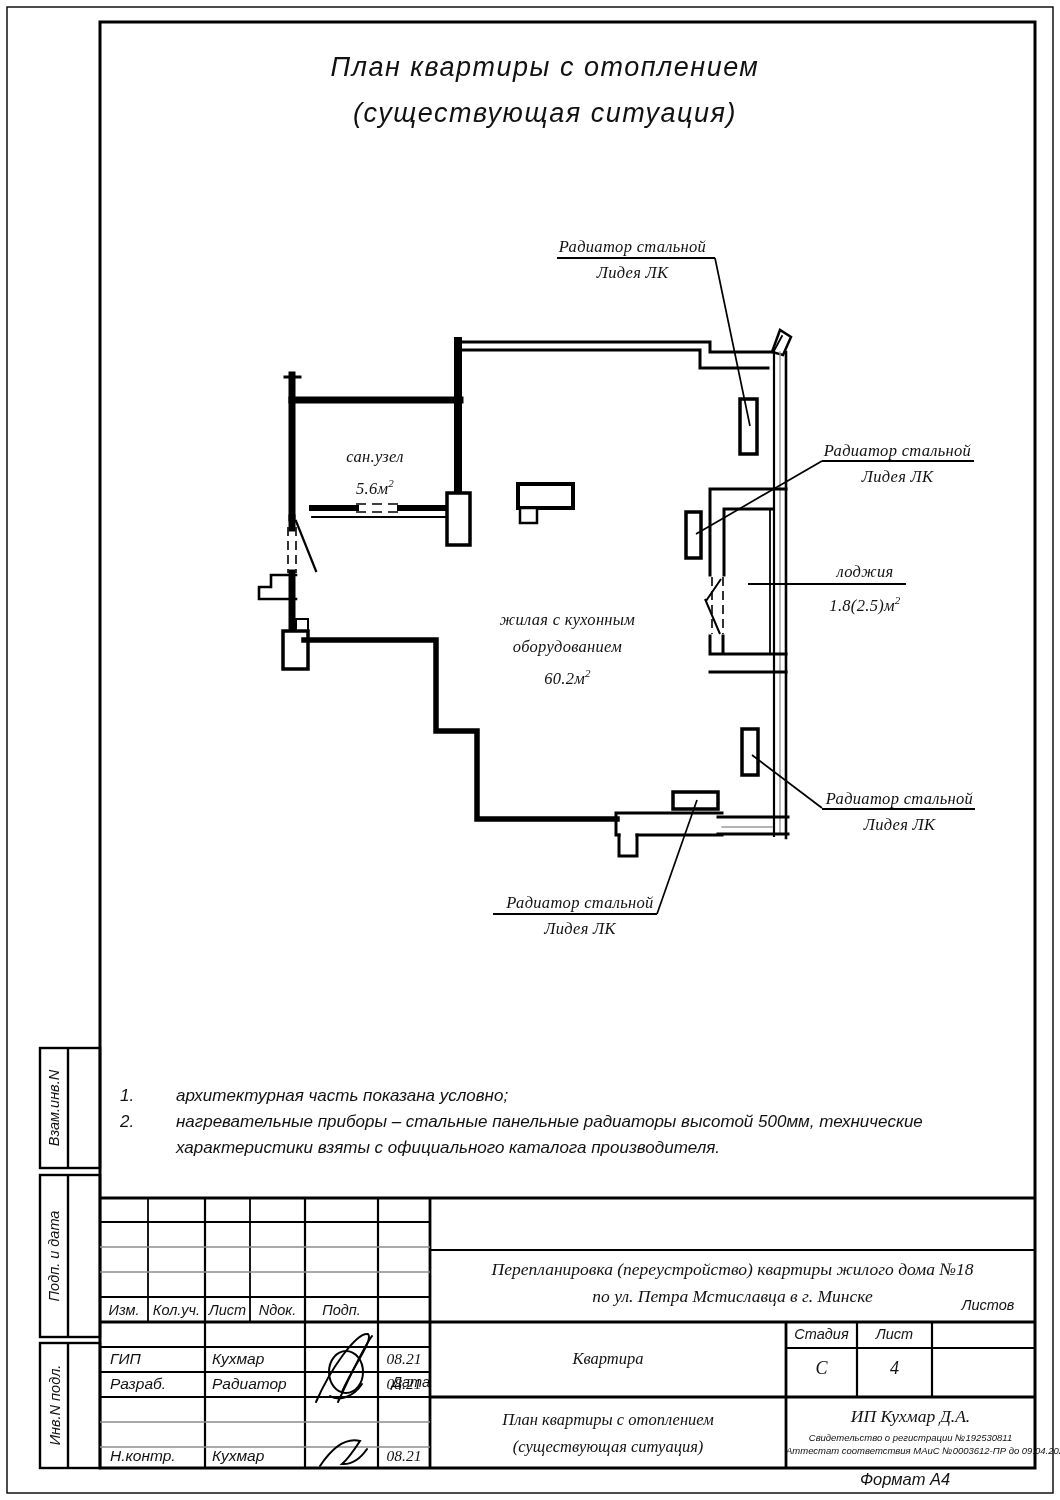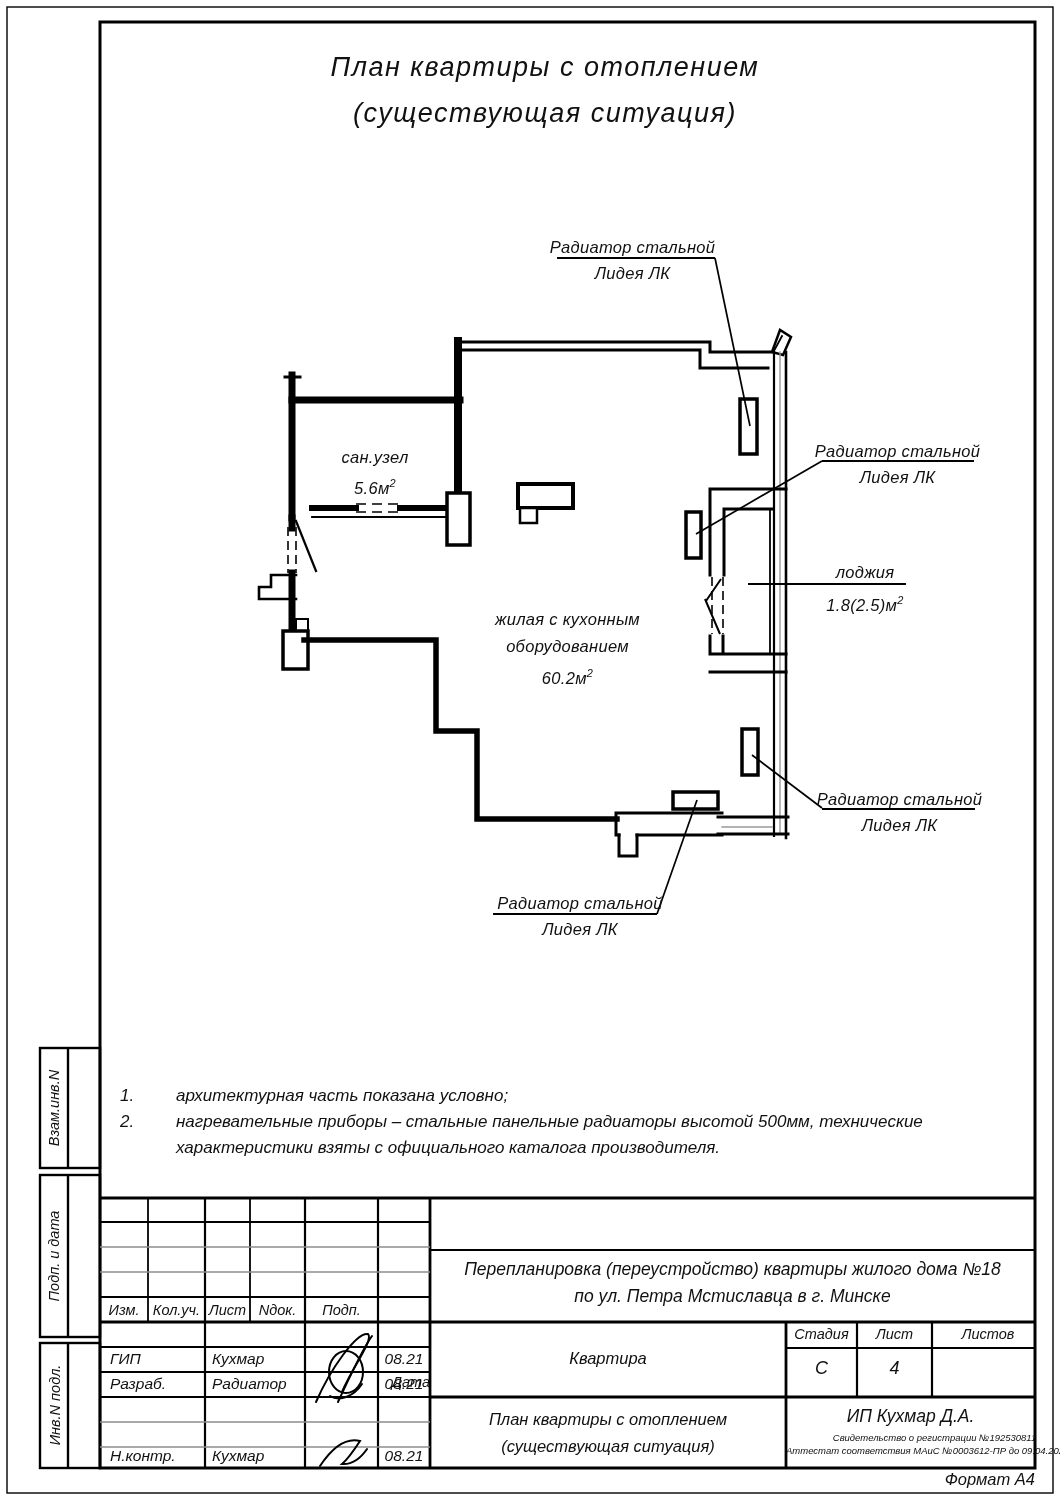--- a/index.html
+++ b/index.html
@@ -2,21 +2,21 @@
 <html><head>
 <meta charset="utf-8">
 <style>
   html,body{margin:0;padding:0;background:#e8e8e8;}
   #page{
     position:relative;width:1060px;height:1500px;background:#ffffff;
     font-family:"Liberation Sans",sans-serif;font-style:italic;color:#111;
     overflow:hidden;margin:0 auto;
   }
   .abs{position:absolute;}
-  .ctr{text-align:center;}
+  .ctr{text-align:center;font-family:Liberation Serif, serif;}
   .lbl{line-height:26px;font-size:16.5px;letter-spacing:.3px;white-space:nowrap;}
   .title{font-size:27px;letter-spacing:1.5px;line-height:46px;text-align:center;}
   .tb{font-size:15.5px;white-space:nowrap;}
   .tb-h{font-size:14.5px;white-space:nowrap;text-align:center;}
   .cert{font-size:9.5px;letter-spacing:0;white-space:nowrap;text-align:center;line-height:12px;}
   .vert{transform:rotate(-90deg);transform-origin:center center;font-size:14.5px;text-align:center;white-space:nowrap;}
   sup{font-size:11px;}
   svg{position:absolute;left:0;top:0;}
 </style>
 </head>
@@ -224,28 +224,28 @@
 
   <div class="abs ctr" style="left:430px;top:1256px;width:605px;font-size:17.5px;line-height:27px;">
     <div>Перепланировка (переустройство) квартиры жилого дома №18</div>
     <div>по ул. Петра Мстиславца в г. Минске</div>
   </div>
 
   <div class="abs ctr" style="left:430px;top:1349px;width:356px;font-size:16.5px;">Квартира</div>
 
   <div class="abs tb-h" style="left:786px;top:1326px;width:71px;">Стадия</div>
   <div class="abs tb-h" style="left:857px;top:1326px;width:75px;">Лист</div>
-  <div class="abs tb-h" style="left:932px;top:1326px;width:112px;">Листов</div>
+  <div class="abs tb-h" style="left:932px;top:1297px;width:112px;">Листов</div>
   <div class="abs ctr" style="left:786px;top:1358px;width:71px;font-size:18px;">С</div>
   <div class="abs ctr" style="left:857px;top:1358px;width:75px;font-size:18px;">4</div>
   <div class="abs ctr" style="left:932px;top:1358px;width:103px;font-size:18px;"></div>
 
   <div class="abs ctr" style="left:430px;top:1406px;width:356px;font-size:16.5px;line-height:27px;">
     <div>План квартиры с отоплением</div>
     <div>(существующая ситуация)</div>
   </div>
 
   <div class="abs ctr" style="left:786px;top:1406px;width:249px;font-size:17.5px;">ИП Кухмар Д.А.</div>
-  <div class="abs cert" style="left:786px;top:1432px;width:249px;margin-left:24px;">Свидетельство о регистрации  №192530811</div>
+  <div class="abs cert" style="left:786px;top:1432px;width:249px;">Свидетельство о регистрации  №192530811</div>
   <div class="abs cert" style="left:786px;top:1445px;width:249px;">Аттестат соответствия МАиС  №0003612-ПР  до  09.04.2026 г.</div>
 
-  <div class="abs" style="left:860px;top:1470px;width:175px;font-size:16.5px;text-align:right;">Формат А4</div>
+  <div class="abs" style="left:860px;top:1470px;width:175px;font-size:16.5px;text-align:left;">Формат А4</div>
 </div>
 
 </body></html>

